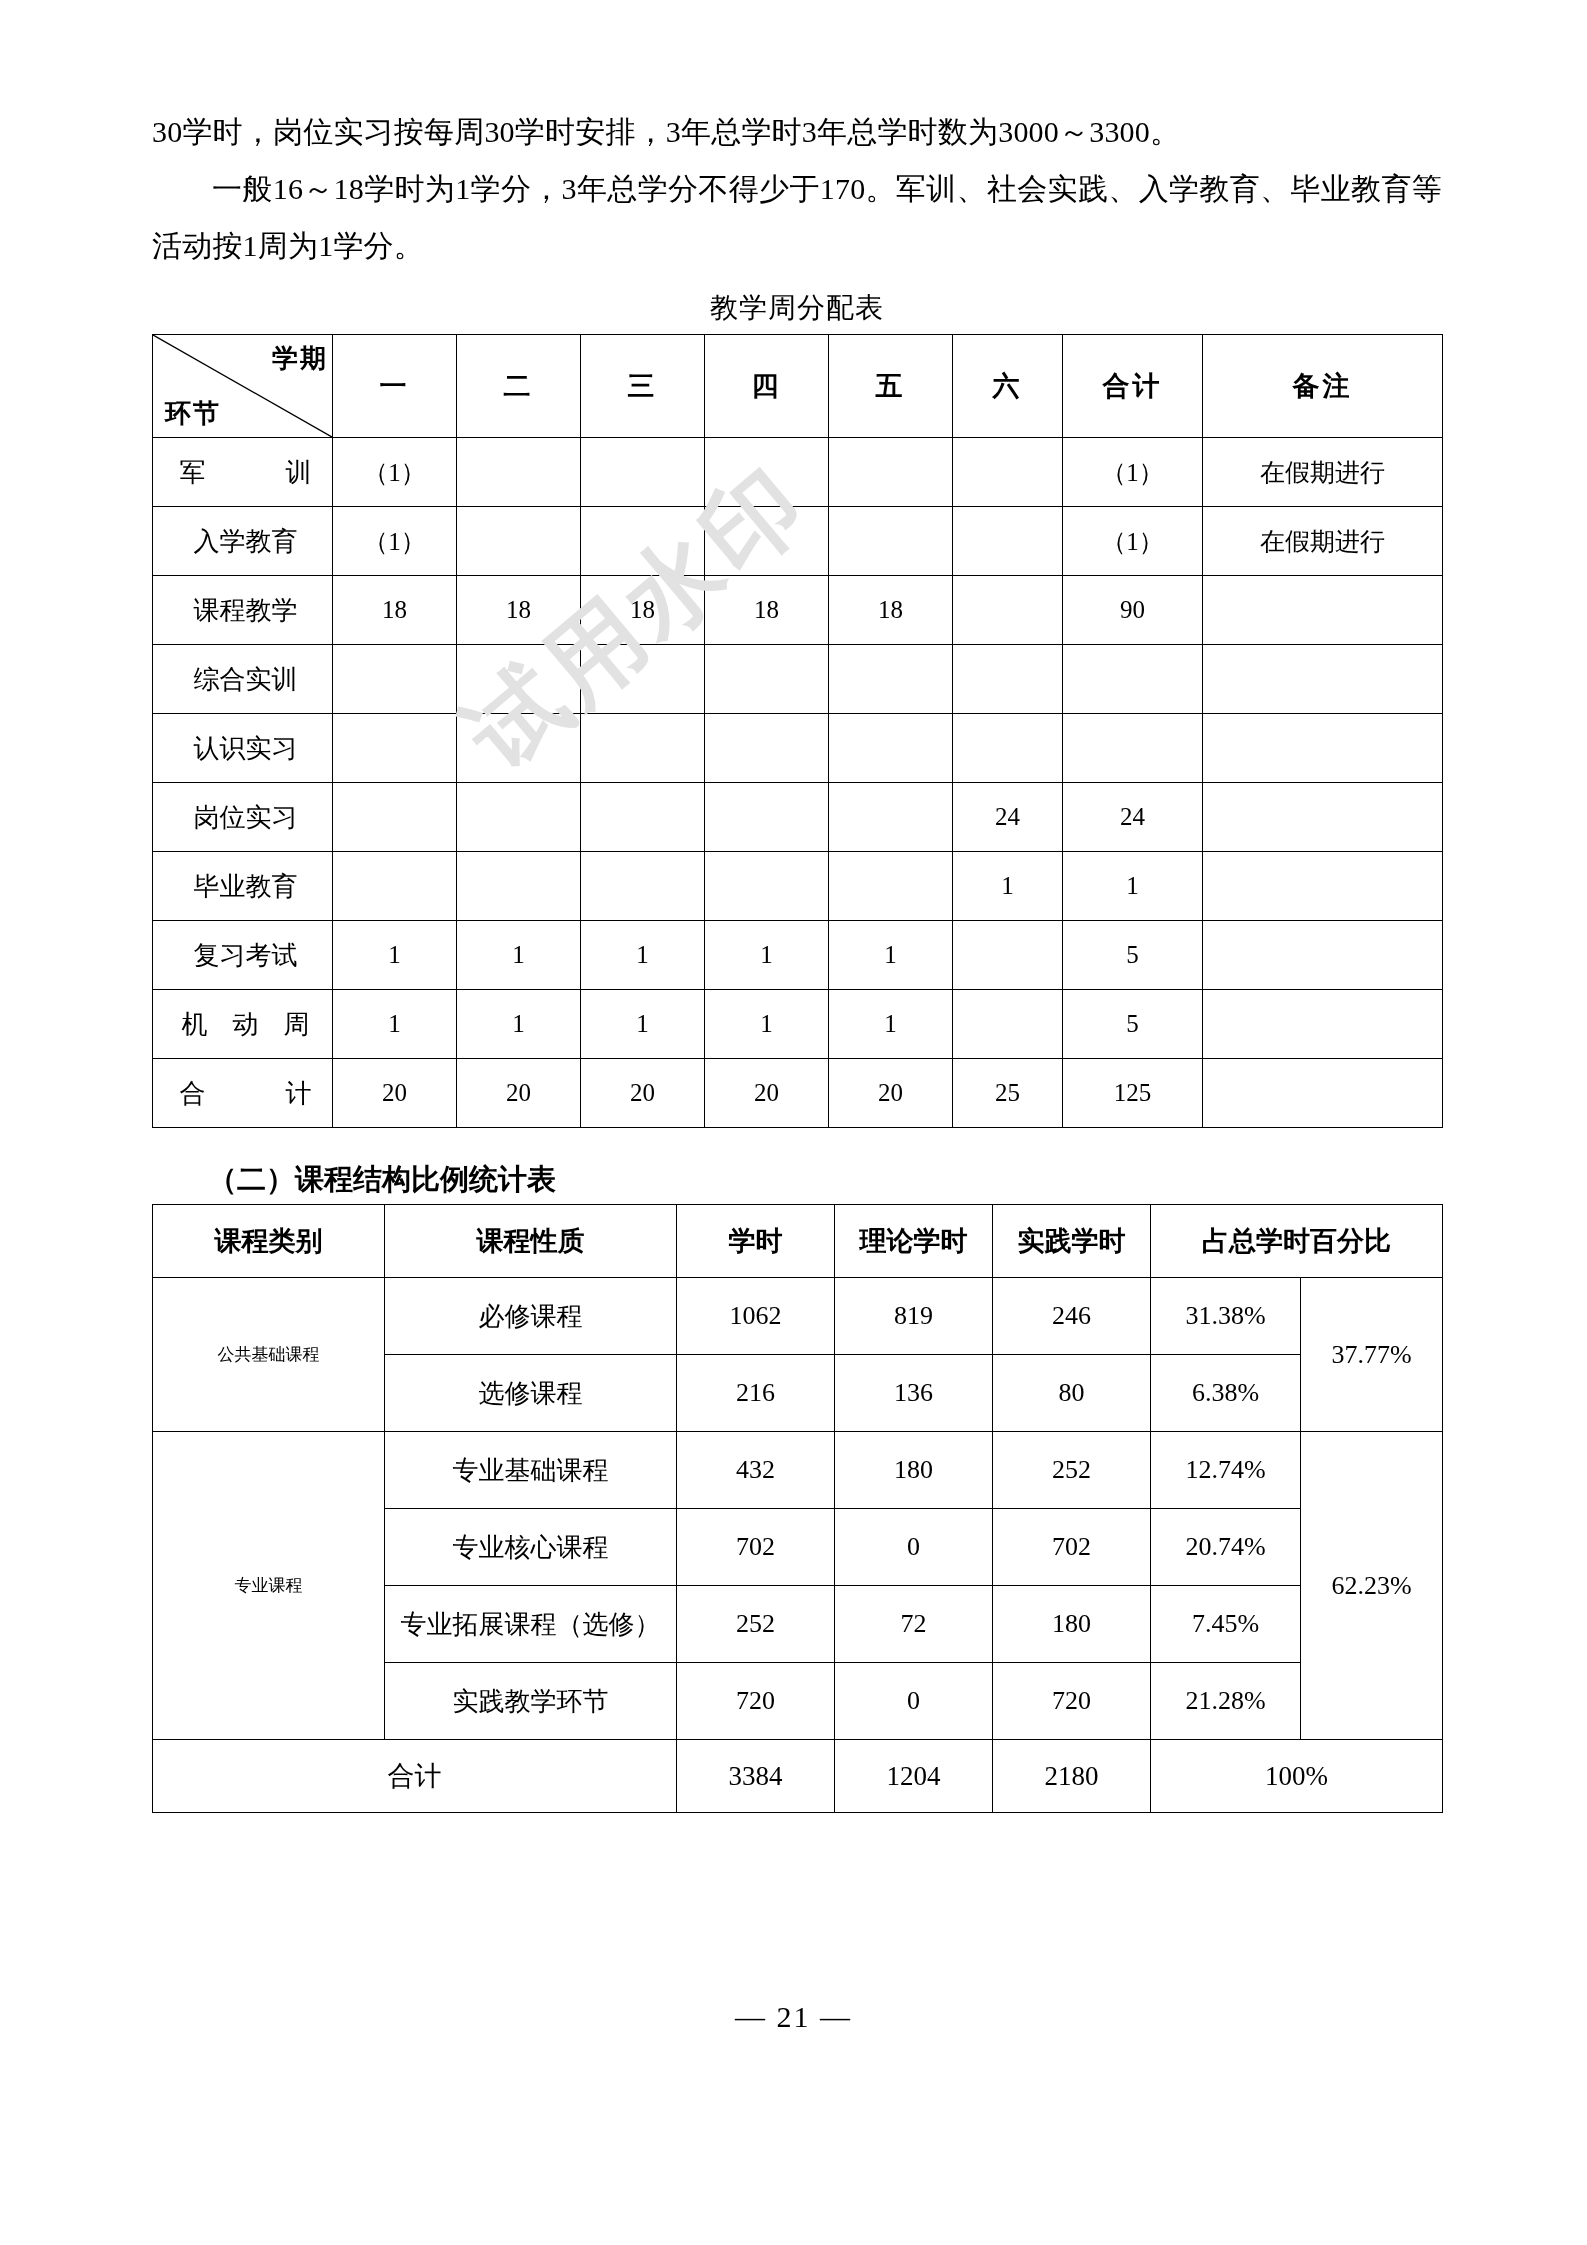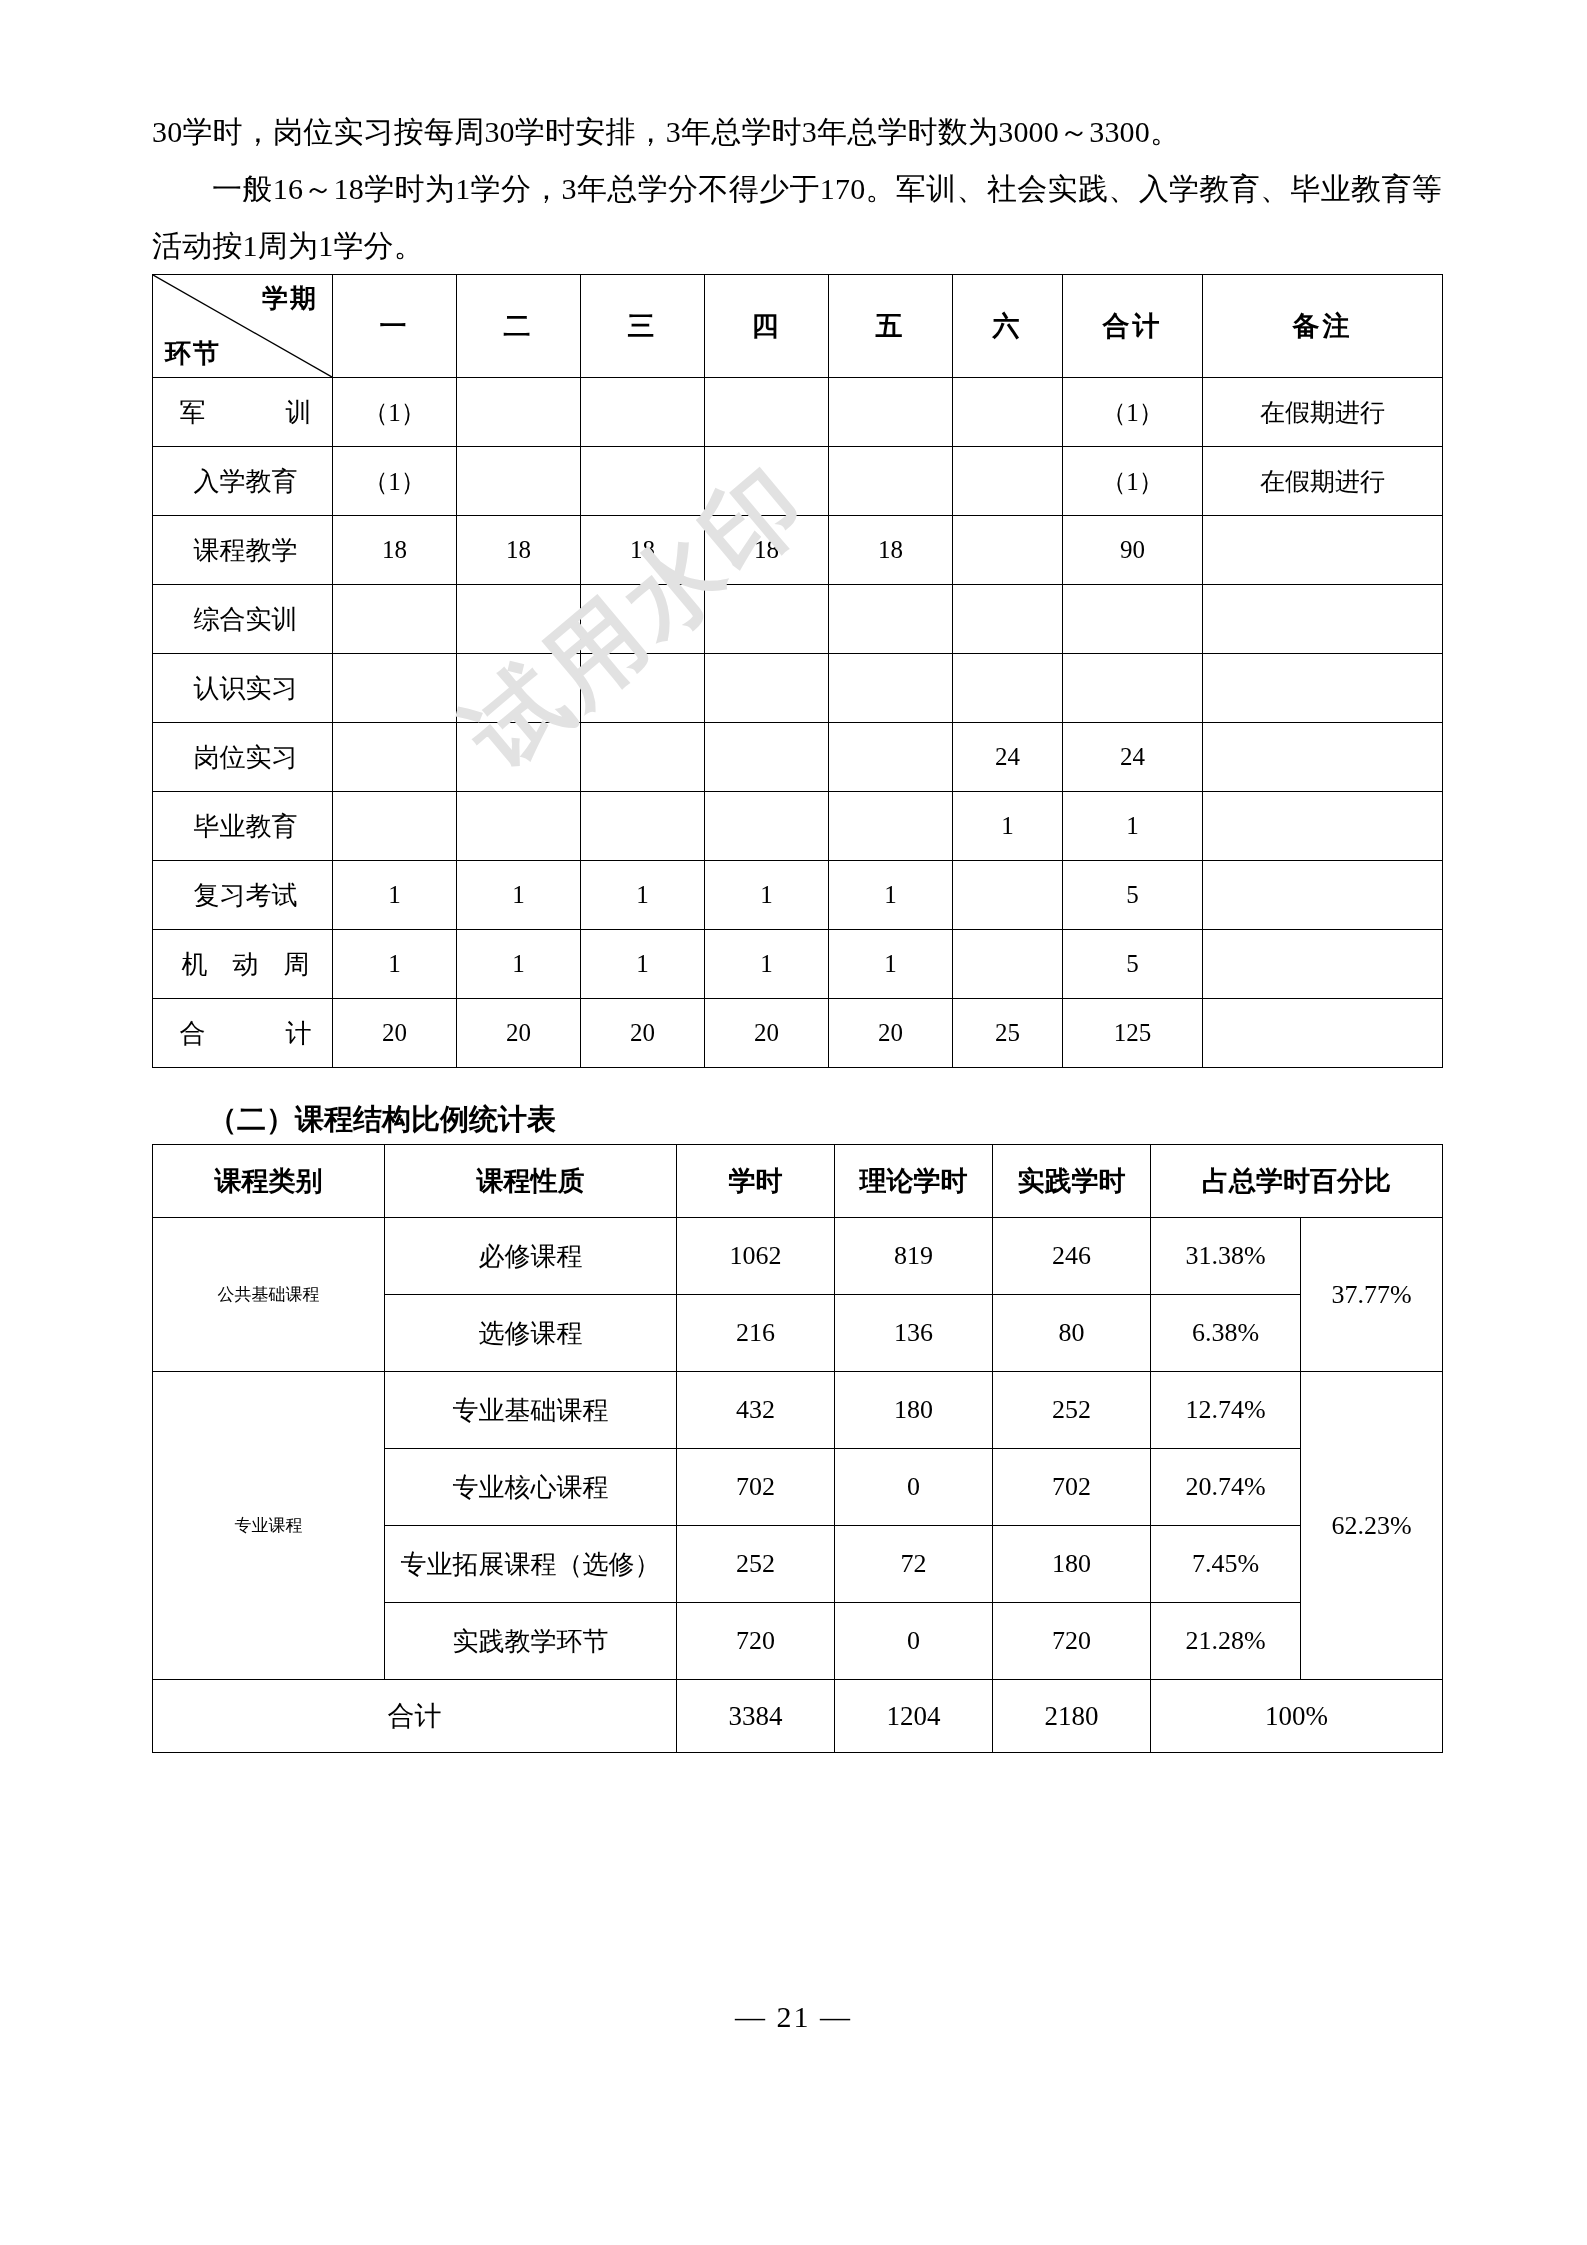--- a/index.html
+++ b/index.html
@@ -81,21 +81,21 @@
     overflow: hidden;
   }
   .corner-diag {
     position: absolute;
     left: 0; top: 0;
     width: 100%; height: 100%;
     pointer-events: none;
   }
   .corner-top {
     position: absolute;
-    right: 14px;
+    right: 4px;
     top: 6px;
     font-size: 26px;
     font-weight: bold;
     letter-spacing: 2px;
   }
   .corner-bot {
     position: absolute;
     left: 12px;
     bottom: 6px;
     font-size: 26px;
@@ -177,20 +177,21 @@
 
   <div class="watermark">
     <span>试用水印</span>
   </div>
 
   <div class="content">
 
     <p class="para para-first">30学时，岗位实习按每周30学时安排，3年总学时3年总学时数为3000～3300。</p>
     <p class="para para-indent">一般16～18学时为1学分，3年总学分不得少于170。军训、社会实践、入学教育、毕业教育等活动按1周为1学分。</p>
 
+    <div class="table-caption">教学周分配表</div>
 
     <table id="tbl-weeks">
       <colgroup>
         <col style="width:180px">
         <col style="width:124px">
         <col style="width:124px">
         <col style="width:124px">
         <col style="width:124px">
         <col style="width:124px">
         <col style="width:110px">

